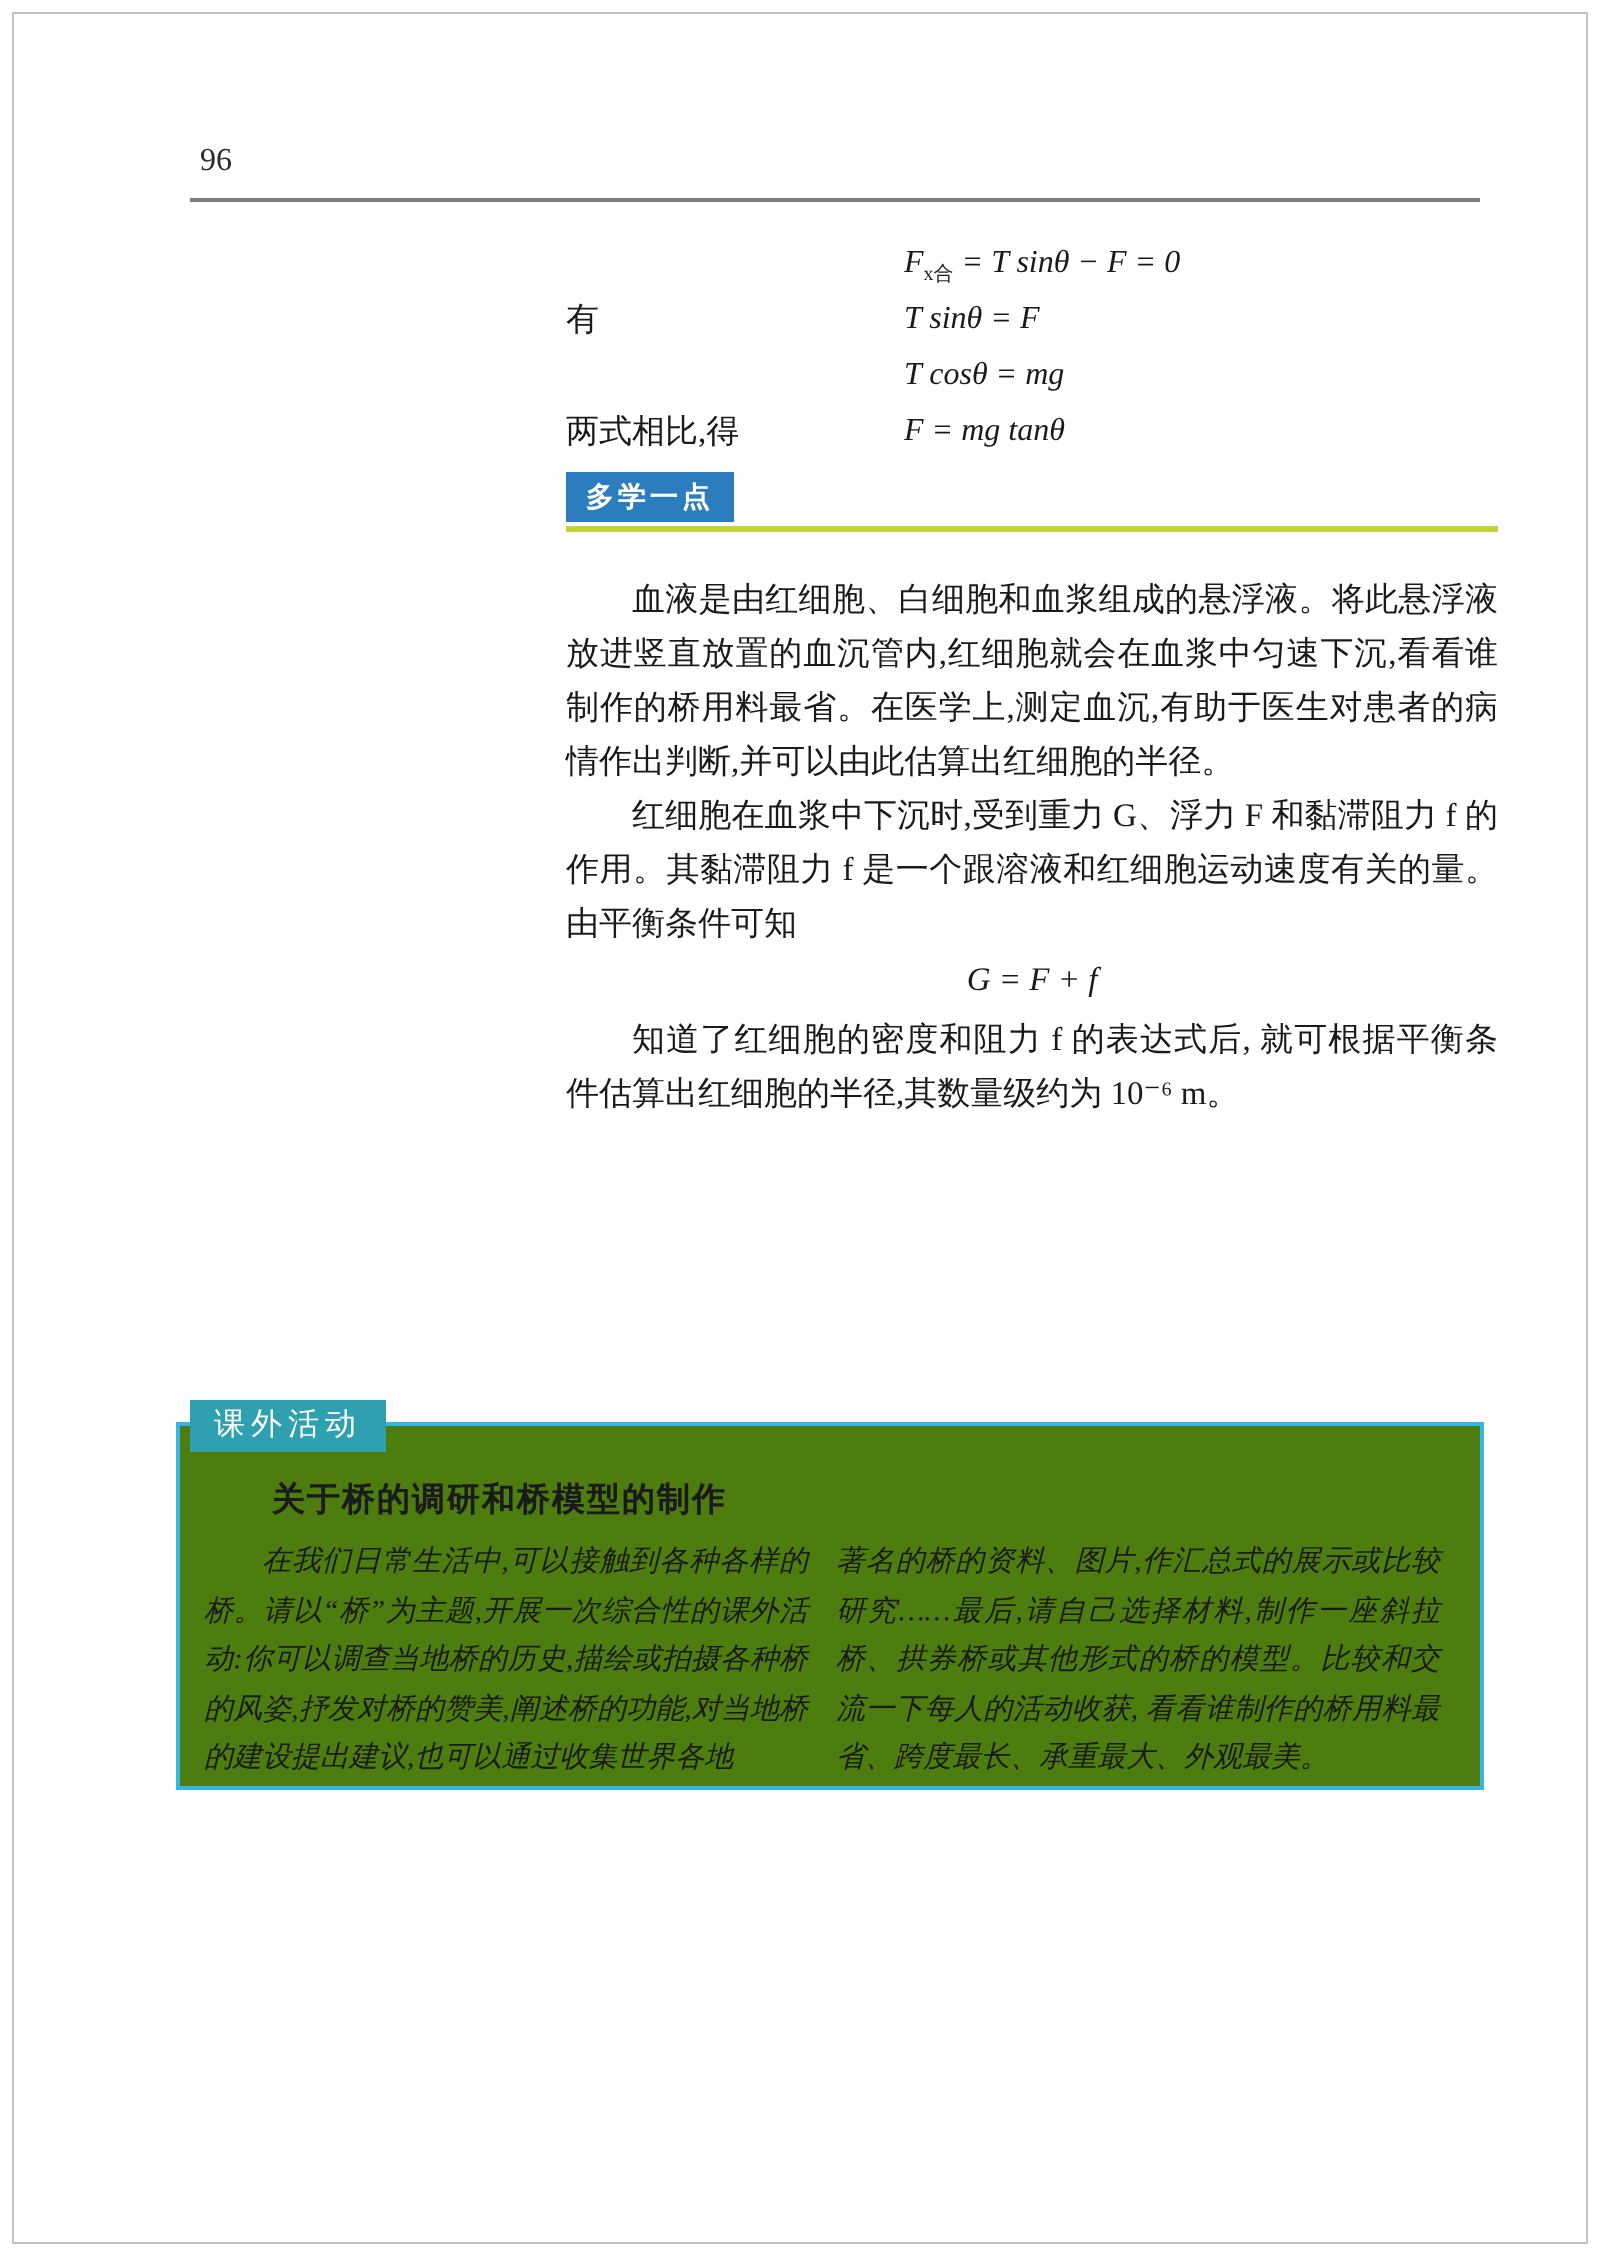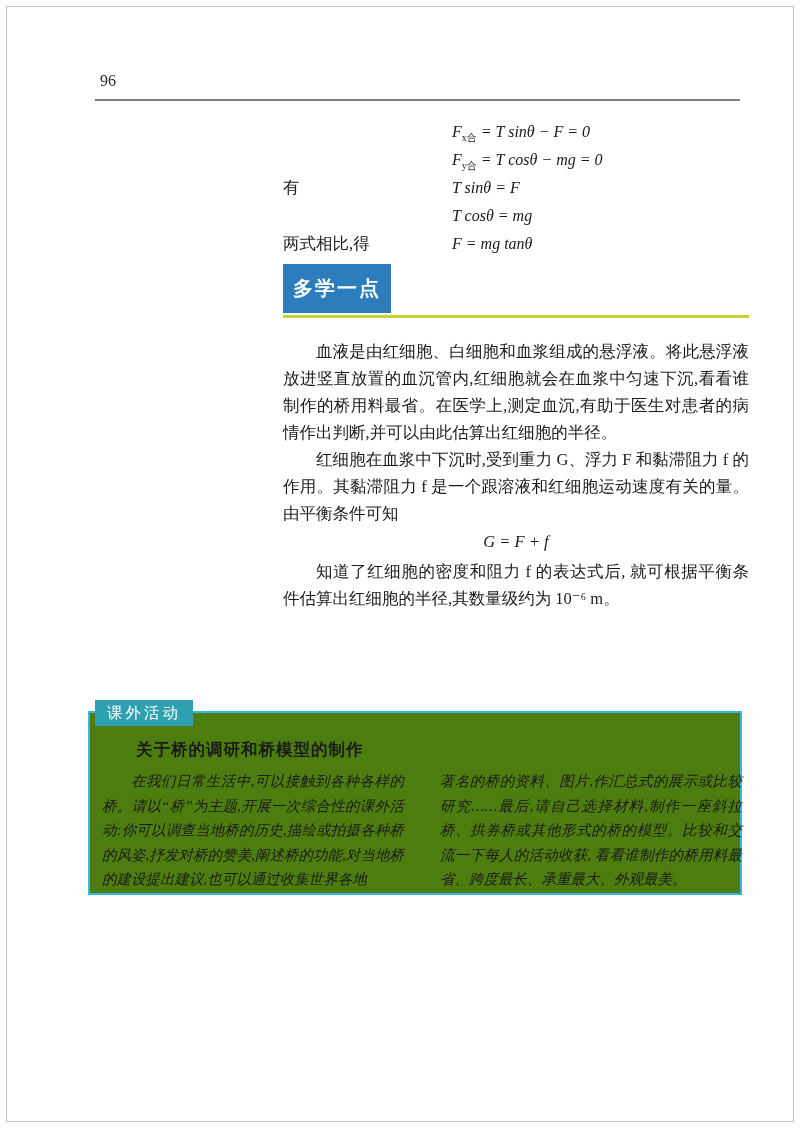--- a/index.html
+++ b/index.html
@@ -31,21 +31,21 @@
   }
   .indent { text-indent:2em; }
 
   .section-header {
     margin-top:12px; display:flex; align-items:flex-end;
     border-bottom:3px solid #c3d435; padding-bottom:2px;
   }
   .badge {
     display:inline-block; color:#ffffff; font-weight:bold;
     font-family:"Liberation Sans","DejaVu Sans",sans-serif;
-    font-size:20px; line-height:25px; padding:12px 10px; letter-spacing:2px;
+    font-size:14px; line-height:25px; padding:0 10px; letter-spacing:2px;
   }
   .section-title {
     font-family:"Liberation Sans","DejaVu Sans",sans-serif;
     font-weight:bold; font-size:17.5px; margin-left:14px; line-height:25px;
     letter-spacing:1px;
   }
   .sec-p { margin:0; font-size:16.5px; line-height:27px; text-align:justify; }
   .sec-p.first { margin-top:20px; }
   .center-eq { text-align:center; font-size:16.5px; margin:5px 0 6px 0; }
 
@@ -56,44 +56,40 @@
   .activity-tab {
     position:absolute; left:5px; top:-13px; color:#ffffff;
     font-family:"Liberation Sans","DejaVu Sans",sans-serif;
     font-size:15.5px; line-height:26px; padding:0 12px; letter-spacing:3px;
   }
   .activity-title {
     margin:26px 0 8px 46px;
     font-family:"Liberation Sans","DejaVu Sans",sans-serif;
     font-weight:bold; font-size:16.5px; letter-spacing:1px;
   }
-  .activity-cols { display:flex; padding:0 10px 0 12px; gap:36px; }
+  .activity-cols { display:flex; padding:0 10px 0 12px; gap:14px; }
   .acol {
     margin:0; width:302px; flex:0 0 302px;
     font-style:italic; font-size:14.5px; line-height:24.5px; text-align:justify;
   }
 </style>
 </head>
 <body>
 
 <div class="sheet">
   <div class="page-frame"></div>
   <div class="page-number">96</div>
   <div class="header-rule"></div>
 
   <div class="content">
 
     <div class="deriv">
       <div class="drow">
         <span class="dlabel"></span>
         <span class="deq math"><i>F</i><sub>x合</sub>&nbsp;<span>= T sinθ − F = 0</span></span>
-      </div>
-      <div class="drow">
-        <span class="dlabel"></span>
-        <span class="deq math"><i>F</i><sub>y合</sub>&nbsp;<span>= T cosθ − mg = 0</span></span>
       </div>
       <div class="drow">
         <span class="dlabel">有</span>
         <span class="deq math">T sinθ = F</span>
       </div>
       <div class="drow">
         <span class="dlabel"></span>
         <span class="deq math">T cosθ = mg</span>
       </div>
       <div class="drow">

